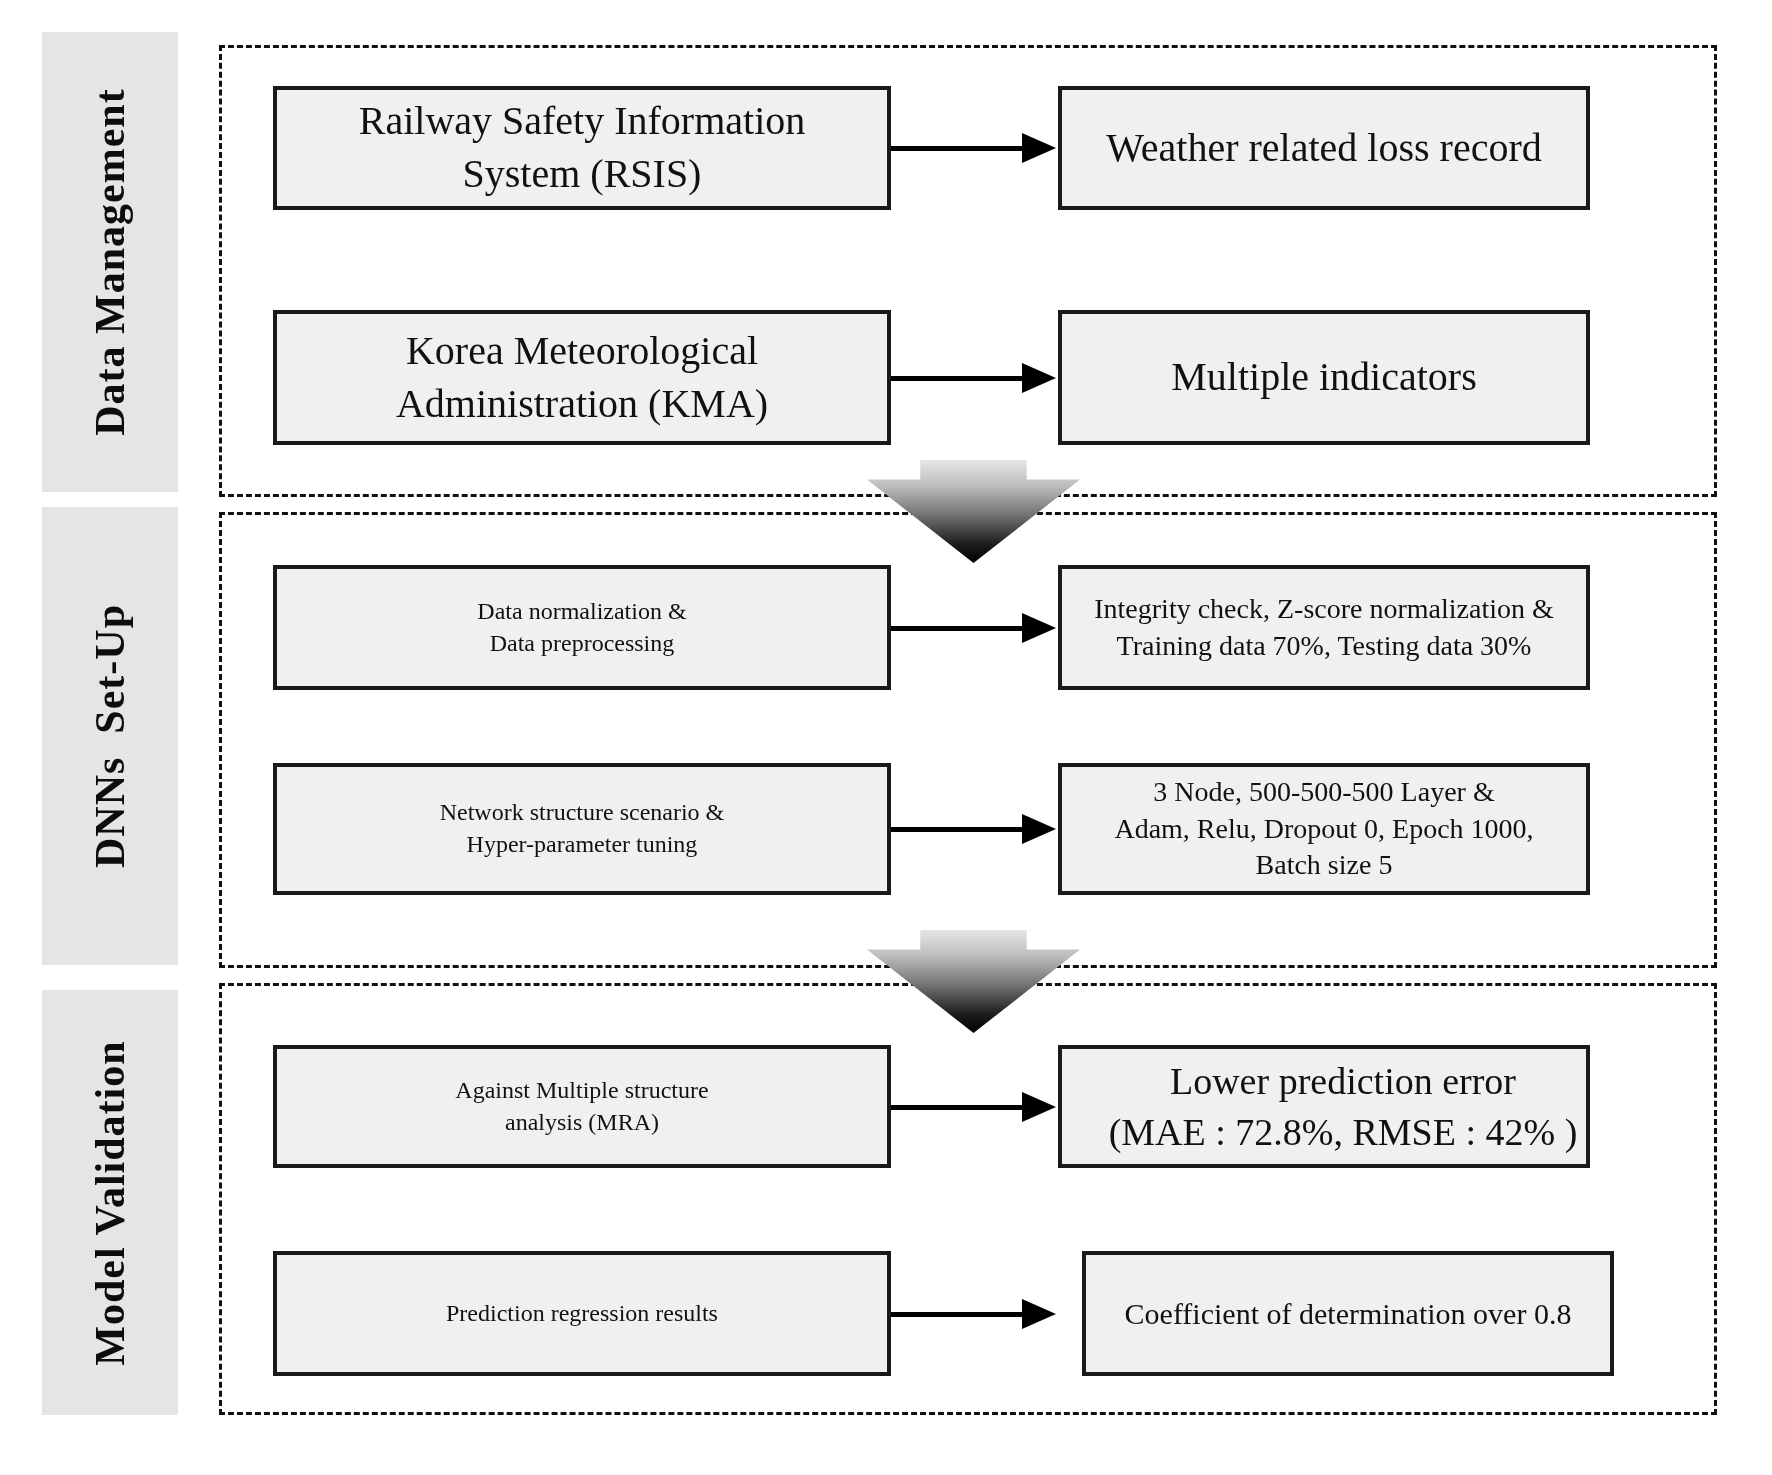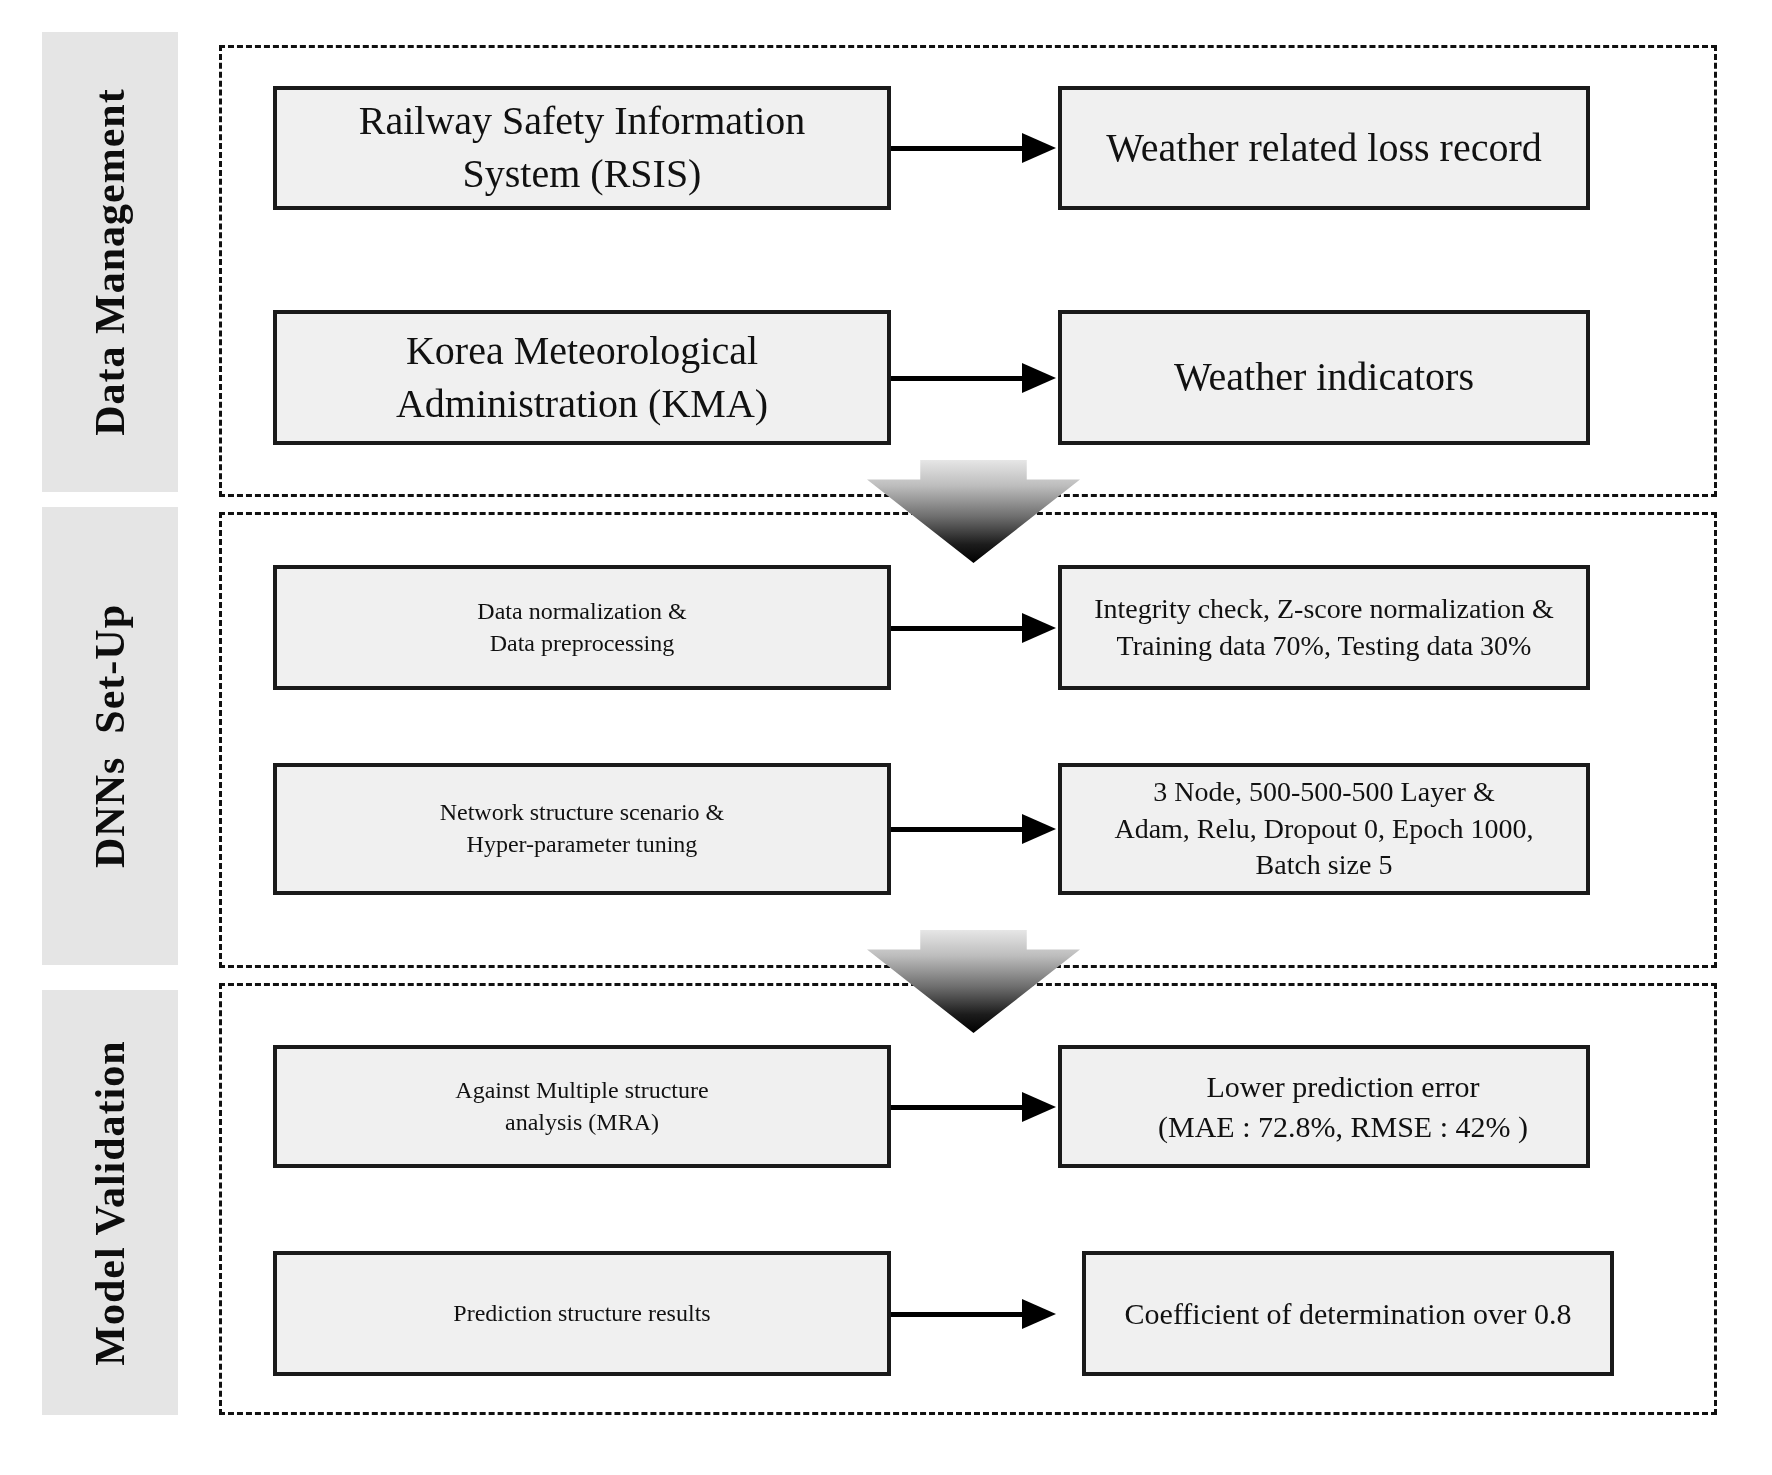--- a/index.html
+++ b/index.html
@@ -40,21 +40,21 @@
     border:4px solid #1a1a1a;
     box-sizing:border-box;
     display:flex;align-items:center;justify-content:center;
     text-align:center;
   }
   .pbox .txt{white-space:pre-line;line-height:1.32;}
   .box-left{left:51px;width:618px;}
   .box-right{left:836px;width:532px;}
   .fs40{font-size:40px;}
   .fs38{font-size:24px;}
-  .fs34{font-size:30px;padding-left:38px;}
+  .fs34{font-size:38px;padding-left:38px;}
   .fs30{font-size:30px;margin-left:24px;}
   .fs28{font-size:28px;line-height:1.5;}
   
   .h-arrow{
     position:absolute;left:669px;width:131px;height:5px;
     top:50%;margin-top:-2px;
     background:#000;
   }
   .h-arrow::after{
     content:"";position:absolute;right:-34px;top:-13px;
@@ -97,21 +97,21 @@
         <span class="txt">Weather related loss record</span>
       </div>
     </div>
     <div class="row" style="top:262px;height:135px;">
       <div class="pbox box-left fs40">
         <span class="txt">Korea Meteorological
 Administration (KMA)</span>
       </div>
       <div class="h-arrow"></div>
       <div class="pbox box-right fs40">
-        <span class="txt">Weather indicators</span>
+        <span class="txt">Multiple indicators</span>
       </div>
     </div>
   </div>
 
   <div class="section" style="top:512px;height:456px;">
     <div class="row" style="top:50px;height:125px;">
       <div class="pbox box-left fs38">
         <span class="txt">Data normalization &amp;
 Data preprocessing</span>
       </div>
@@ -142,21 +142,21 @@
 analysis (MRA)</span>
       </div>
       <div class="h-arrow"></div>
       <div class="pbox box-right fs34">
         <span class="txt">Lower prediction error
 (MAE : 72.8%, RMSE : 42% )</span>
       </div>
     </div>
     <div class="row" style="top:265px;height:125px;">
       <div class="pbox box-left fs38">
-        <span class="txt">Prediction structure results</span>
+        <span class="txt">Prediction regression results</span>
       </div>
       <div class="h-arrow"></div>
       <div class="pbox box-right fs30">
         <span class="txt">Coefficient of determination over 0.8</span>
       </div>
     </div>
   </div>
 
   <div class="down-arrow" style="top:460px;"></div>
   <div class="down-arrow" style="top:930px;"></div>

